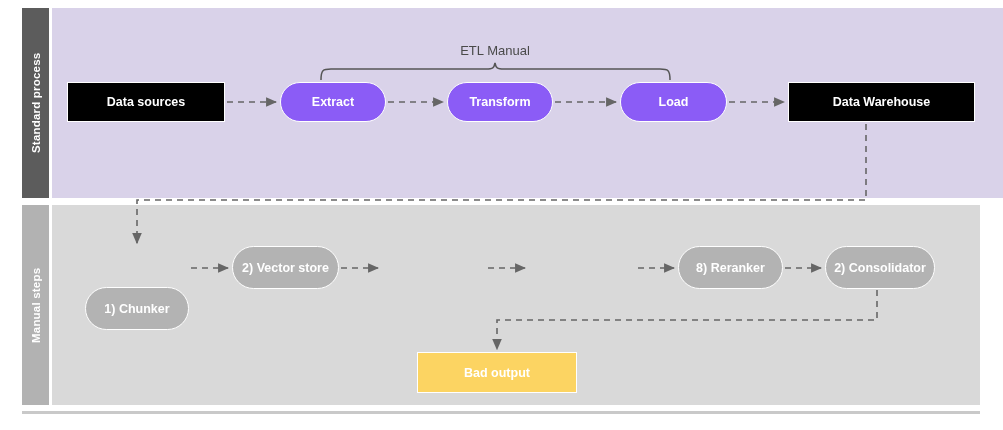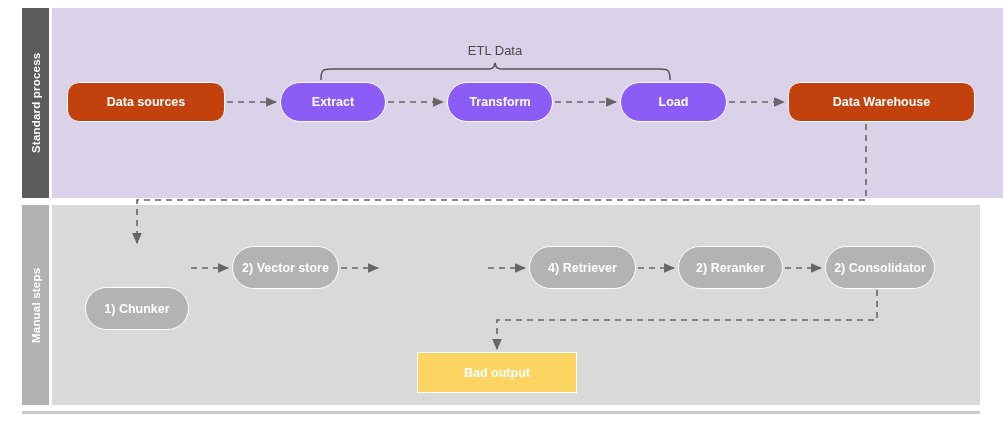--- a/index.html
+++ b/index.html
@@ -63,21 +63,21 @@
     color: #ffffff;
     font-weight: bold;
     font-size: 12.5px;
     line-height: 1.12;
     box-sizing: border-box;
     border: 1.5px solid #ffffff;
     padding: 0 6px;
   }
   .node.rect { border-radius: 0; }
   .node.pill { border-radius: 999px; }
-  .node.gray-rect { background: #c2410c; border-radius: 12px; }
+  .node.gray-rect { background: #000000; }
   .node.pink-pill { background: #8b5cf6; }
   .node.gray-pill { background: #B3B3B3; }
   .node.yellow-rect { background: #FCD462; }
 
   
   #etl-label {
     position: absolute;
     left: 398px;
     top: 43px;
     width: 194px;
@@ -140,40 +140,39 @@
 
     <path d="M321,80
              C321,70 323,69 331,69
              L486,69
              C493,69 494,68 495,63
              C496,68 497,69 504,69
              L660,69
              C668,69 670,70 670,80" stroke="#555555" stroke-width="1.5" fill="none"></path>
   </svg>
 
-  <div id="etl-label">ETL Data</div>
+  <div id="etl-label">ETL Manual</div>
 
   <div class="node rect gray-rect" style="left:67px; top:82px; width:158px; height:40px;">Data sources</div>
 
   <div class="node pill pink-pill" style="left:280px; top:82px; width:106px; height:40px;">Extract</div>
 
   <div class="node pill pink-pill" style="left:447px; top:82px; width:106px; height:40px;">Transform</div>
 
   <div class="node pill pink-pill" style="left:620px; top:82px; width:107px; height:40px;">Load</div>
 
   <div class="node rect gray-rect" style="left:788px; top:82px; width:187px; height:40px;">Data Warehouse</div>
 
   <div class="node pill gray-pill" style="left:85px; top:246px; width:104px; height:43px;margin-top:41px;">1) Chunker</div>
 
   <div class="node pill gray-pill" style="left:232px; top:246px; width:107px; height:43px;">2) Vector store</div>
 
 
-  <div class="node pill gray-pill" style="left:529px; top:246px; width:107px; height:43px;">4) Retriever</div>
 
-  <div class="node pill gray-pill" style="left:678px; top:246px; width:105px; height:43px;">2) Reranker</div>
+  <div class="node pill gray-pill" style="left:678px; top:246px; width:105px; height:43px;">8) Reranker</div>
 
   <div class="node pill gray-pill" style="left:825px; top:246px; width:110px; height:43px;">2) Consolidator</div>
 
   <div class="node rect yellow-rect" style="left:417px; top:352px; width:160px; height:41px;text-align:right;">Bad output</div>
 
   <div id="bottom-rule"></div>
 
 </div>
 
 </body></html>

